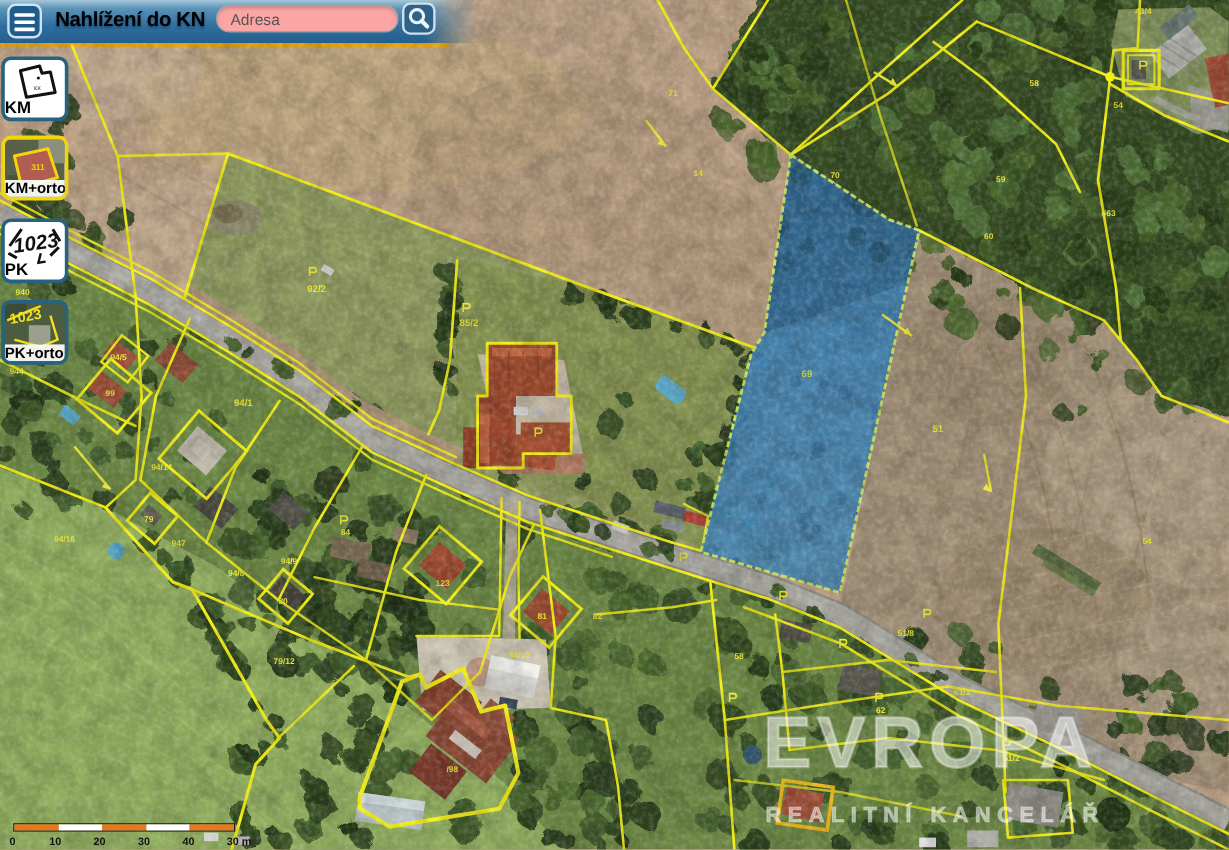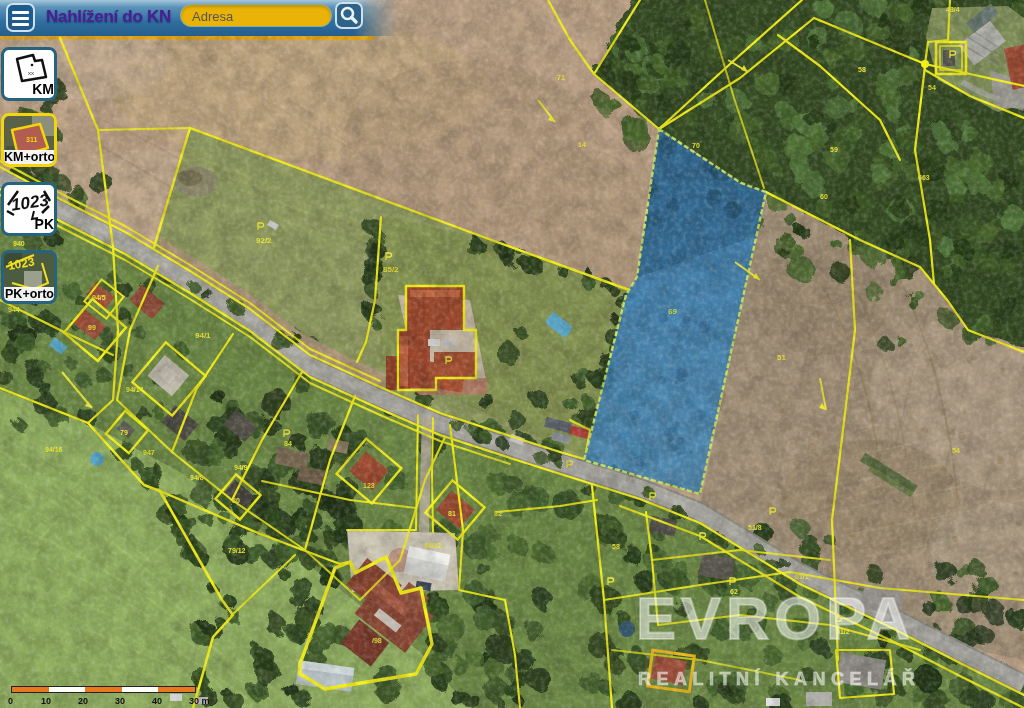--- a/index.html
+++ b/index.html
@@ -1,24 +1,24 @@
 <!DOCTYPE html>
 <html><head><meta charset="utf-8"><style>
 *{margin:0;padding:0;box-sizing:border-box}
 body{width:1024px;height:708px;overflow:hidden;font-family:"Liberation Sans",sans-serif;position:relative;background:#b2936a}
 #map{position:absolute;left:0;top:0}
 #hdr{position:absolute;left:0;top:0;width:700px;height:36px;background:linear-gradient(to bottom,#a6c6da 0%,#5b93b8 20%,#2f6f9f 60%,#245e8d 100%);-webkit-mask-image:linear-gradient(to right,black 50.5%,rgba(0,0,0,0.45) 53.5%,transparent 57%);}
 #burger{position:absolute;left:6px;top:3px;width:29px;height:29px;border:2px solid #cfe2ef;border-radius:7px;background:#1d5c8c}
 #burger i{position:absolute;left:4px;width:17px;height:3px;background:#fff;border-radius:1px}
-#title{position:absolute;left:46px;top:7px;color:#4c1d95;font-size:17px;font-weight:bold;letter-spacing:-0.3px;text-shadow:0 1px 2px rgba(0,40,70,.5)}
-#srch{position:absolute;left:180px;top:4px;width:152px;height:23px;background:#eab308;border:1px solid #8aa;border-radius:11px;box-shadow:inset 0 2px 3px rgba(0,0,0,.18)}
+#title{position:absolute;left:46px;top:7px;color:#000000;font-size:17px;font-weight:bold;letter-spacing:-0.3px;text-shadow:0 1px 2px rgba(0,40,70,.5)}
+#srch{position:absolute;left:180px;top:4px;width:152px;height:23px;background:#fca5a5;border:1px solid #8aa;border-radius:11px;box-shadow:inset 0 2px 3px rgba(0,0,0,.18)}
 #srch span{position:absolute;left:11px;top:4px;font-size:13px;color:#555}
 #sbtn{position:absolute;left:335px;top:2px;width:28px;height:27px;border-radius:7px;border:2px solid #cfe0ea;background:#2e6288}
 .mbtn{position:absolute;left:1px;width:56px;height:54px;border-radius:8px;border:3px solid #27627f;background:#fff;overflow:hidden}
-.mbtn .lbl{position:absolute;left:0;right:0;bottom:0;text-align:right;font-weight:bold;color:#000}
+.mbtn .lbl{position:absolute;left:0;right:0;bottom:0;text-align:left;font-weight:bold;color:#000}
 #bKM{top:47px} #bKMo{top:113px;border-color:#f2d50a;background:#fef9c3} #bPK{top:182px} #bPKo{top:250px;background:#4a5c3e}
 #wm1{position:absolute;left:636px;top:589px;color:rgba(255,255,255,.5);font-size:60px;font-weight:bold;letter-spacing:5px;line-height:1;white-space:nowrap;-webkit-text-stroke:2px rgba(255,255,255,.35)}
 #wm2{position:absolute;left:638px;top:670px;color:rgba(255,255,255,.5);font-size:18px;font-weight:bold;letter-spacing:5.5px;line-height:1;white-space:nowrap;-webkit-text-stroke:1px rgba(255,255,255,.35)}
 #scale{position:absolute;left:11px;top:686px;width:185px;height:7px;border:1px solid #222;display:flex}
 #scale i{flex:1}
 .sl{position:absolute;top:696px;font-size:9px;color:#111;font-weight:bold}
 </style></head><body>
 <svg id="map" width="1024" height="708" viewBox="0 0 1024 708">
 <defs>
 <filter id="blob" x="-20%" y="-20%" width="140%" height="140%">

